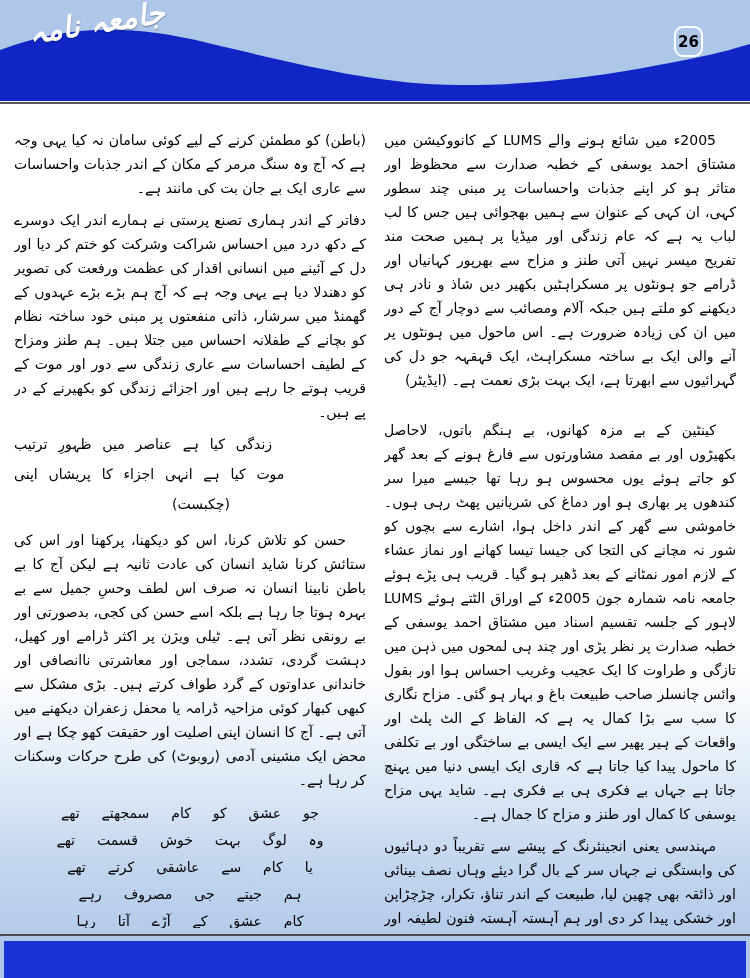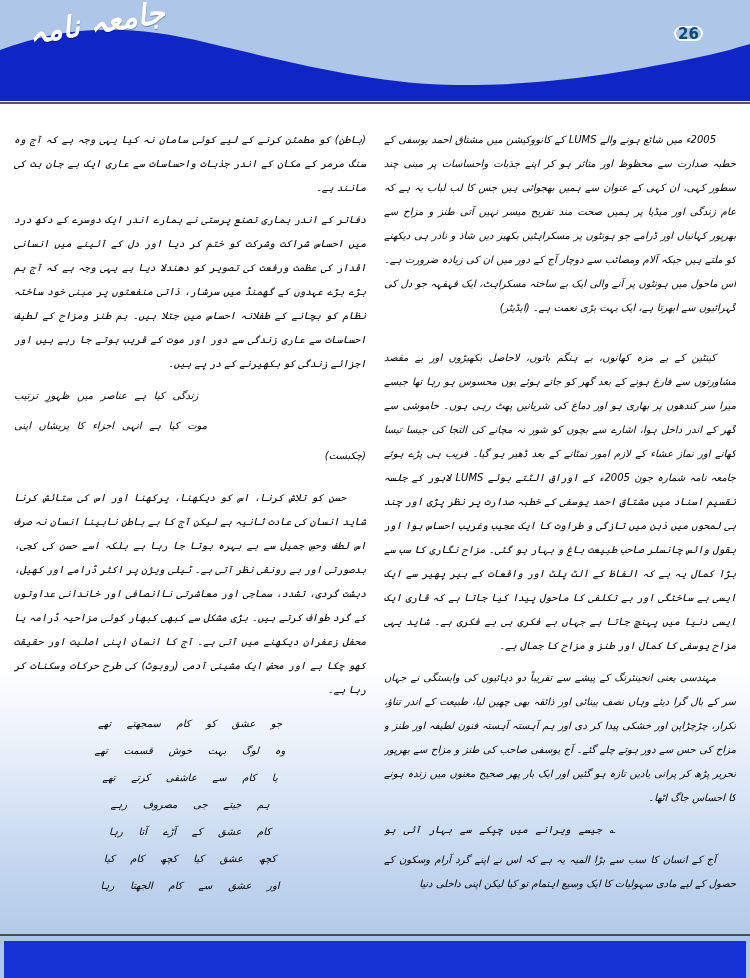--- a/index.html
+++ b/index.html
@@ -12,43 +12,43 @@
   .header { position:absolute; top:0; left:0; width:750px; height:101px; }
   .header svg { display:block; width:750px; height:101px; }
   .masthead {
     position:absolute; top:16px; left:26px; z-index:2;
     color:#ffffff; font-size:30px; font-weight:bold; font-style:italic;
     transform:rotate(-9deg); transform-origin:left top;
     text-shadow:0 1px 1px rgba(0,0,30,.35); white-space:nowrap;
   }
   .page-badge {
     position:absolute; top:26px; right:47px; z-index:2;
-    width:29px; height:15px; box-sizing:border-box;
+    width:29px; height:31px; box-sizing:border-box;
     border:2px solid #ffffff; border-radius:9px;
     display:flex; align-items:center; justify-content:center;
-    color:#0c4a6e; font-weight:bold; font-size:15px;
+    color:#000000; font-weight:bold; font-size:15px;
     font-family:"DejaVu Sans", sans-serif;
   }
   .header-rule { position:absolute; top:101px; left:0; width:750px; height:3px;
     background:linear-gradient(180deg,#f2f2f2 0 1px,#555 1px 3px); }
   
   .content {
     position:absolute; top:104px; left:0; right:0; bottom:42px;
     box-sizing:border-box; padding:24px 14px 6px;
     background:linear-gradient(180deg,#ffffff 0%,#ffffff 68%,#e2ecf8 80%,#c2d5ee 92%,#b4cbe9 100%);
     border-bottom:2px solid #4d4d4d;
     display:flex; gap:18px; overflow:hidden;
   }
-  .col { flex:1 1 0; min-width:0; color:#000; font-size:10px; line-height:24px;
-    text-align:justify; overflow:hidden;font-style:italic; }
+  .col { flex:1 1 0; min-width:0; color:#000; font-size:14px; line-height:24px;
+    text-align:justify; overflow:hidden; }
   .block { margin:0 0 8px; }
   .block.para.indent { text-indent:20px; }
   .block.verse { text-align:left; word-spacing:.45em; margin:4px 0 6px; }
   .block.poem { text-align:center; word-spacing:1.25em; line-height:27px; margin:0; }
-  .block.attrib { text-align:right; padding-left:22px; margin:0 0 18px; }
+  .block.attrib { text-align:center; padding-left:22px; margin:0 0 12px; }
   .gap-lg { margin-bottom:26px !important; }
   
   .footer {
     position:absolute; bottom:0; left:4px; right:4px; height:37px;
     background:#1733d6;
   }
 </style>
 </head>
 <body>
 

